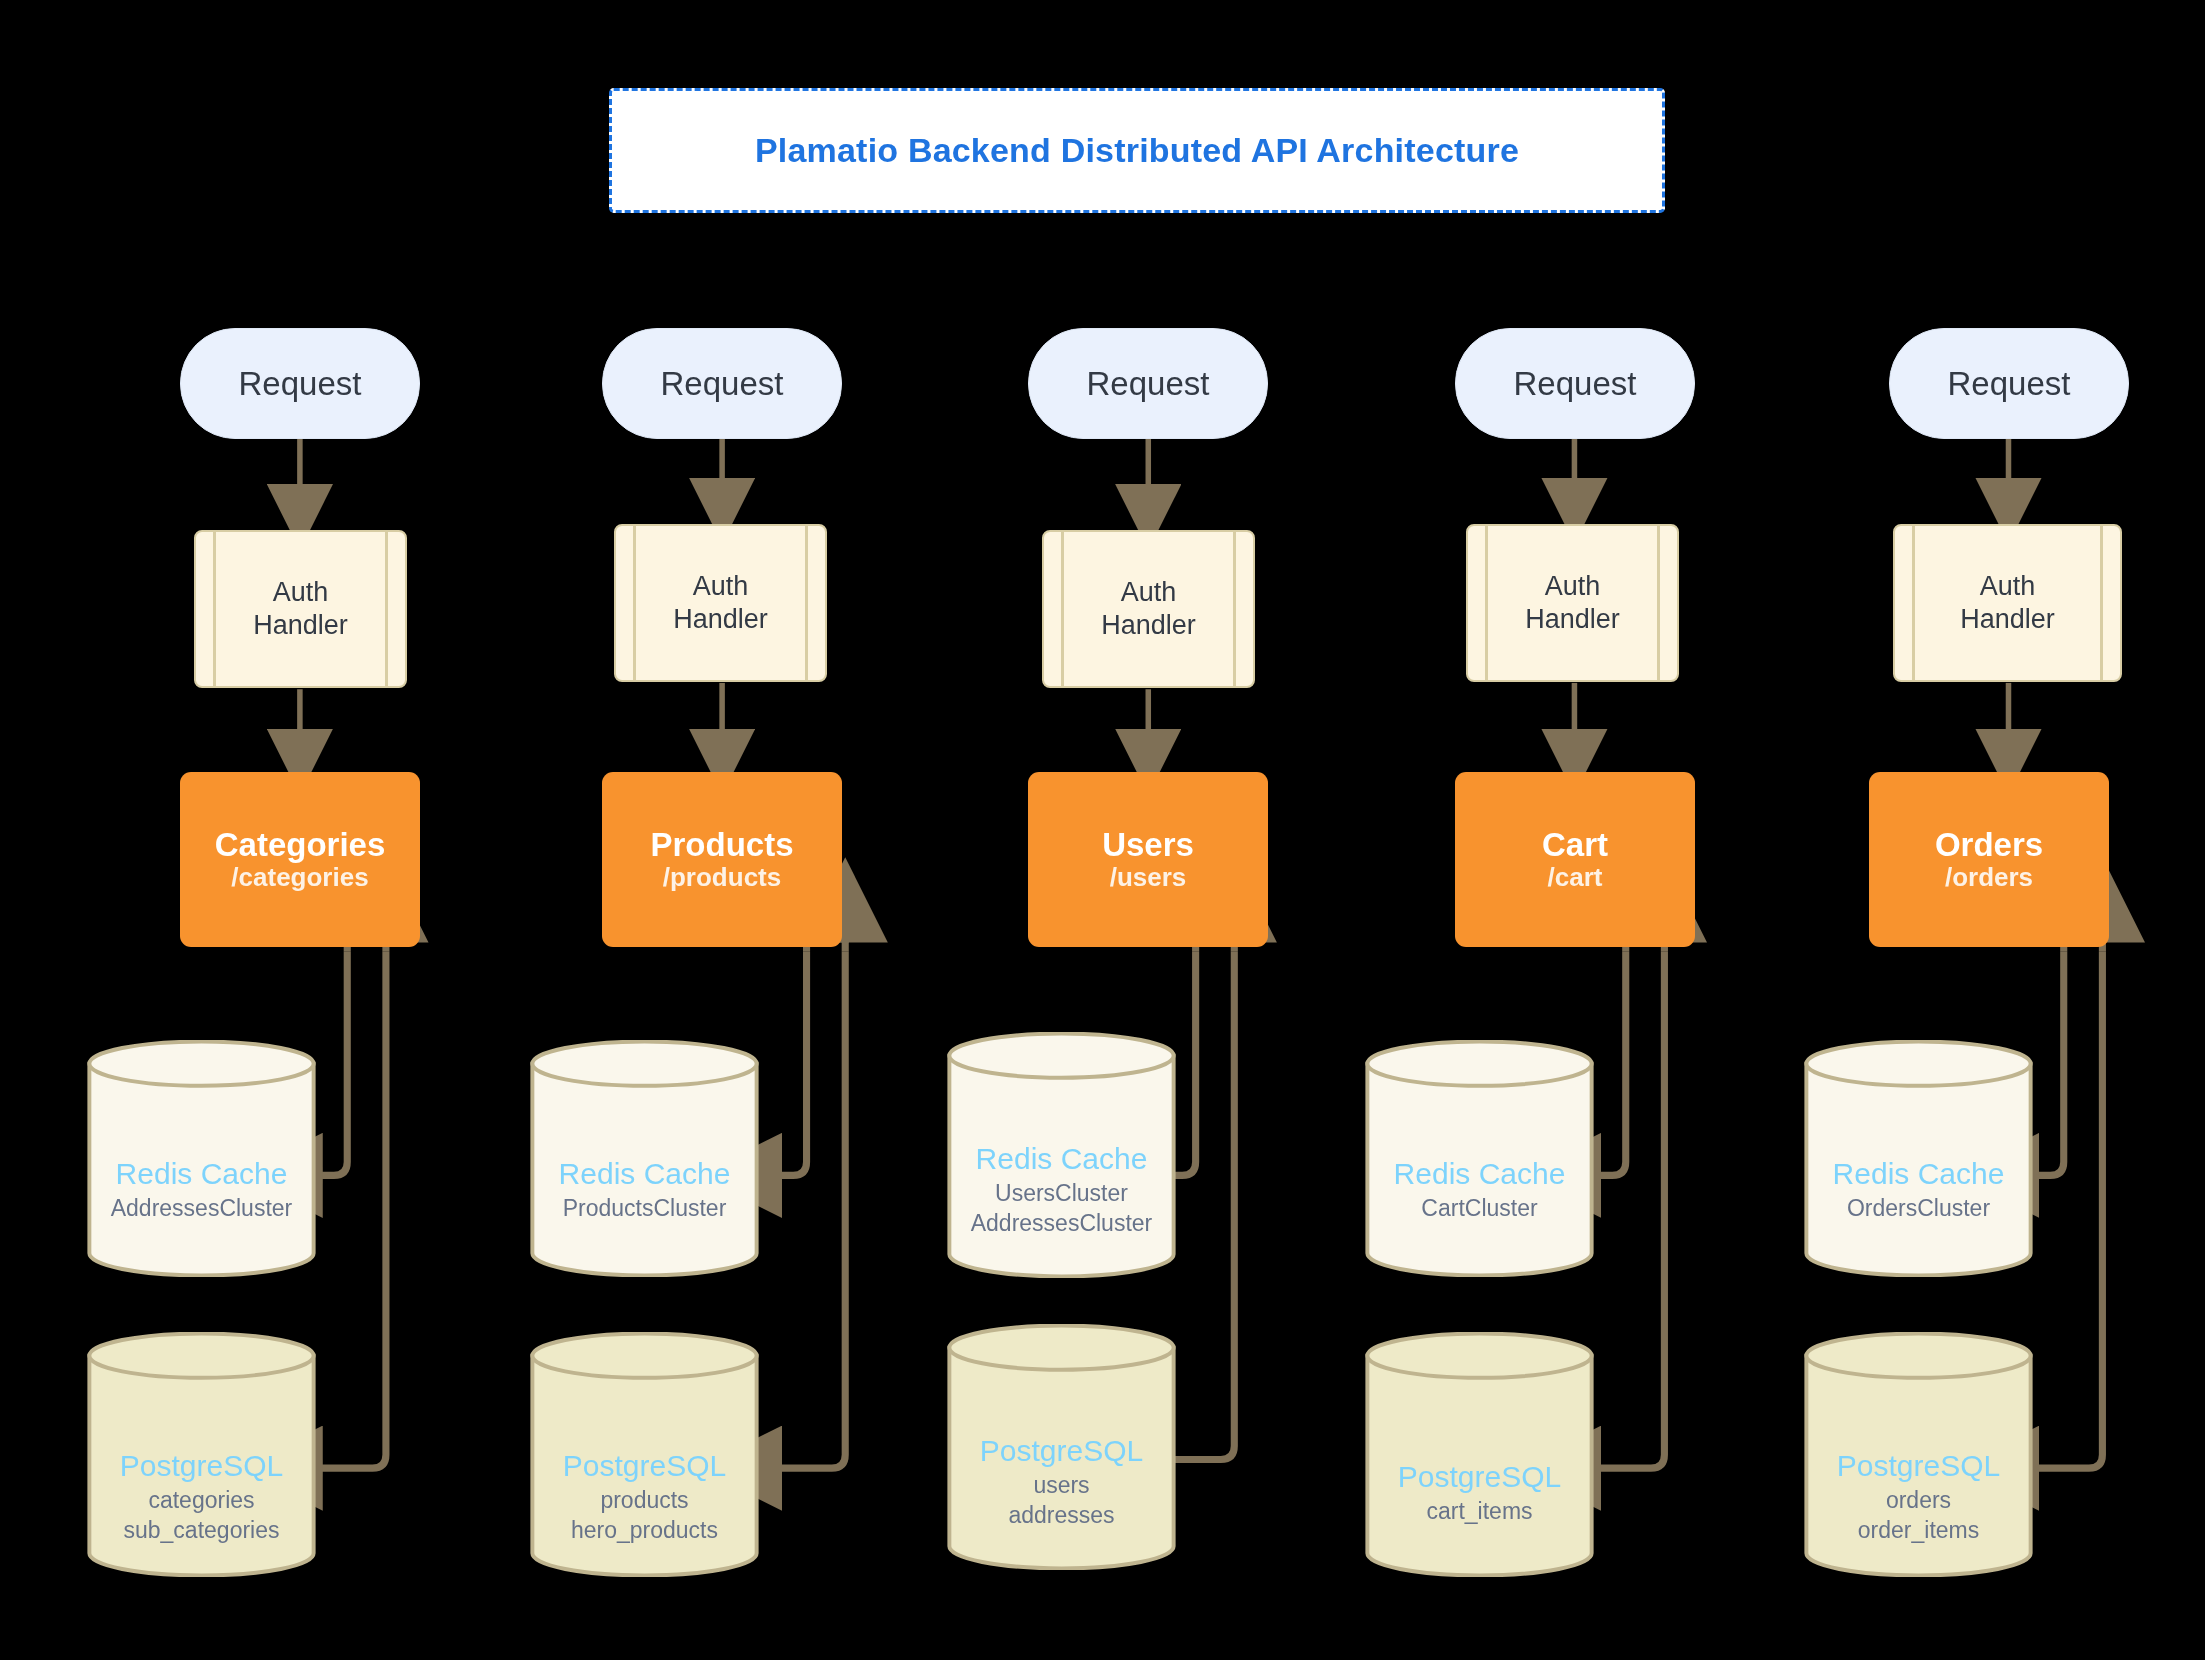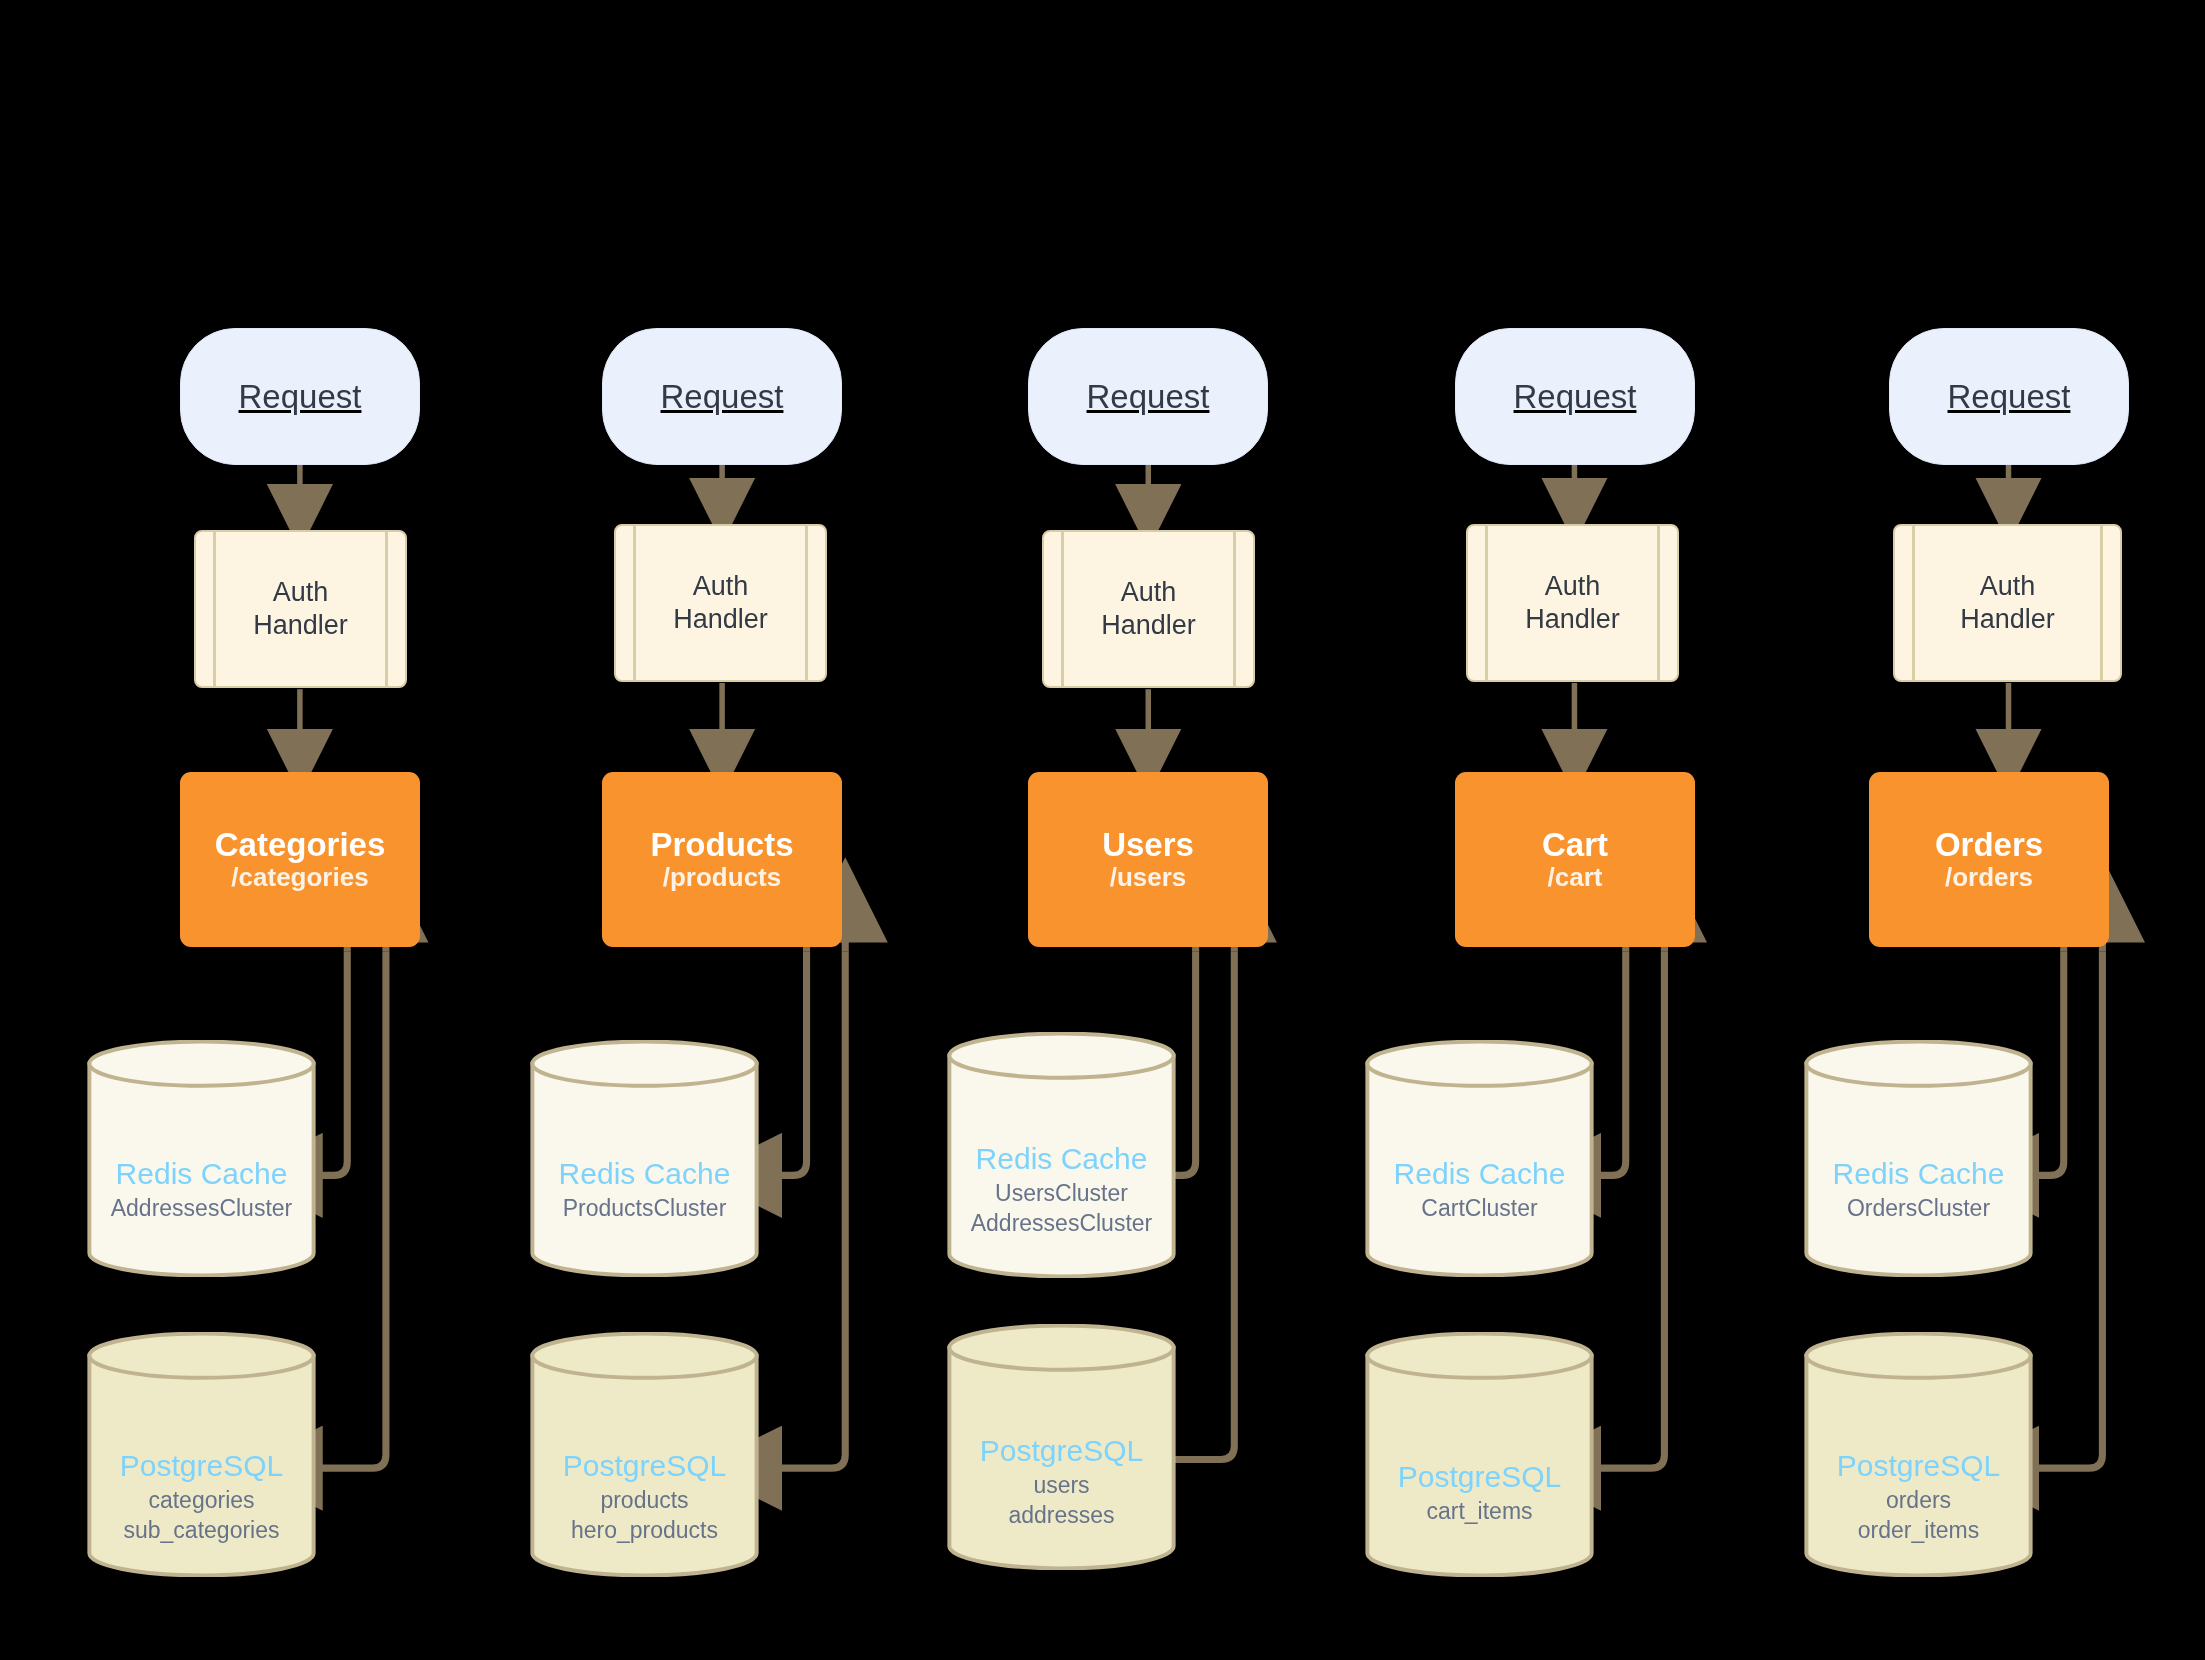--- a/index.html
+++ b/index.html
@@ -52,29 +52,28 @@
     color: #1f74e0;
     font-size: 34px;
     font-weight: bold;
     letter-spacing: 0.2px;
     white-space: nowrap;
   }
 
   
   .request-pill {
     position: absolute;
-    height: 137px;
+    height: 111px;
     background: #eaf1fd;
     border: 1.6px solid #dfe8f6;
     border-radius: 55px;
     box-sizing: border-box;
     display: flex;
     align-items: center;
     justify-content: center;
-    text-decoration: underline;
   }
   .request-label {
     font-size: 33px;
     color: #333a45;
     white-space: nowrap;
   }
 
   
   .auth-handler {
     position: absolute;
@@ -225,20 +224,23 @@
     <g>
       <path d="M2545,555 L2545,612" stroke="#7f7056" stroke-width="7" fill="none" marker-end="url(#arrow-down)"></path>
       <path d="M2545,865 L2545,930" stroke="#7f7056" stroke-width="7" fill="none" marker-end="url(#arrow-down)"></path>
       <path d="M2615,1205 L2615,1472 Q2615,1489 2598,1489 L2575,1489" stroke="#7f7056" stroke-width="9" fill="none" marker-end="url(#arrow-left)"></path>
       <path d="M2615,1205 L2615,1185" stroke="#7f7056" stroke-width="9" fill="none" marker-end="url(#arrow-up)"></path>
       <path d="M2664,1205 L2664,1843 Q2664,1860 2647,1860 L2575,1860" stroke="#7f7056" stroke-width="9" fill="none" marker-end="url(#arrow-left)"></path>
       <path d="M2664,1205 L2664,1185" stroke="#7f7056" stroke-width="9" fill="none" marker-end="url(#arrow-up)"></path>
     </g>
   </svg>
 
+  <div class="title-banner">
+    <div class="title-text">Plamatio Backend Distributed API Architecture</div>
+  </div>
 
   <div class="request-pill" style="left:180px; top:328px; width:240px;">
     <span class="request-label">Request</span>
   </div>
 
   <div class="auth-handler" style="left:194px; top:530px; width:213px;">
     <span class="auth-label">Auth
 Handler</span>
   </div>
 

